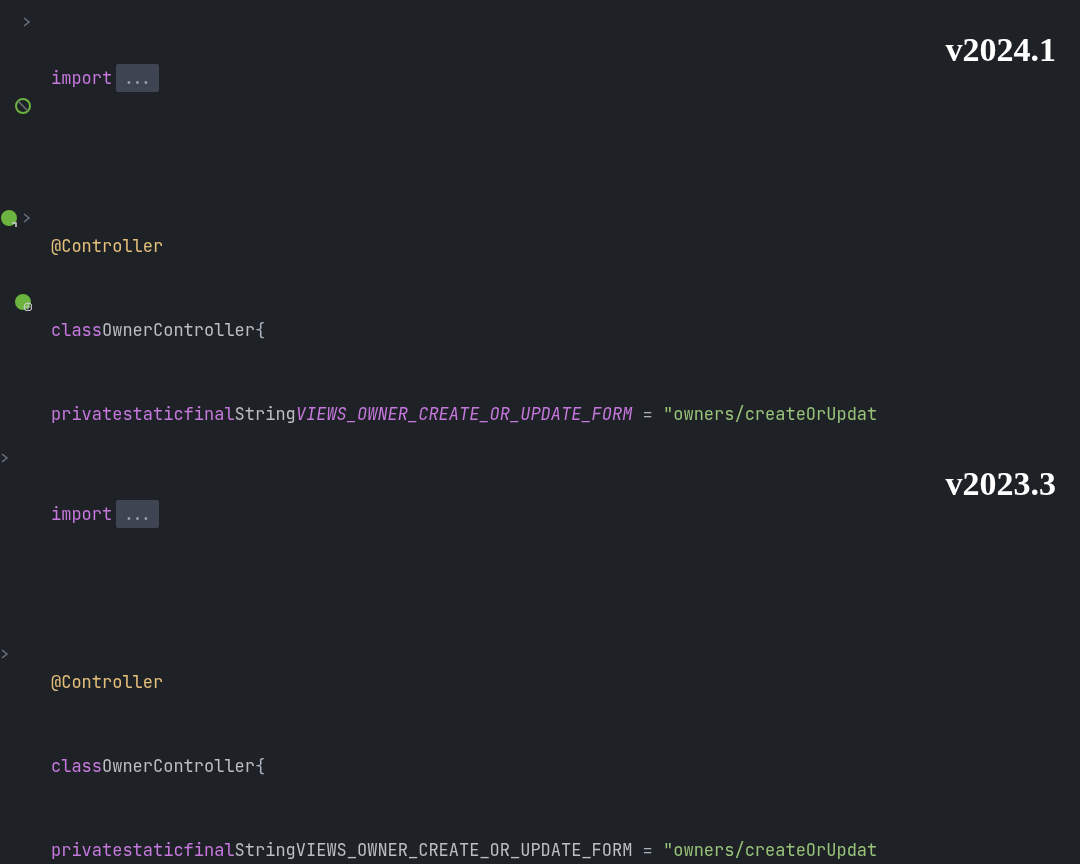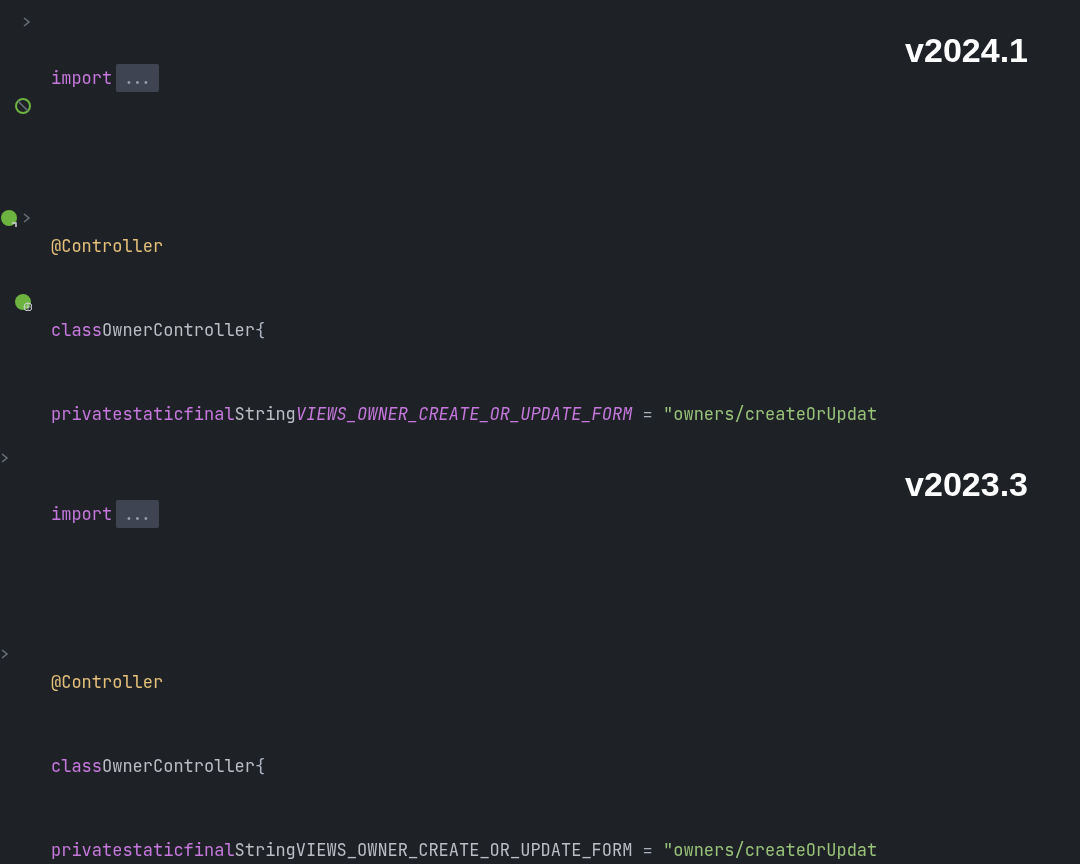--- a/index.html
+++ b/index.html
@@ -13,22 +13,22 @@
     height: 864px;
     overflow: hidden;
     position: relative;
   }
   .panel {
     width: 1080px;
     position: relative;
   }
   .version-badge {
     position: absolute;
-    right: 52px;
-    font-family: Liberation Sans, sans-serif;
+    right: 24px;
+    font-family: Liberation Serif, serif;
     font-weight: 700;
     font-size: 34px;
     color: #ffffff;
     z-index: 5;
   }
   .code-area {
     display: flex;
   }
   .gutter {
     width: 51px;

